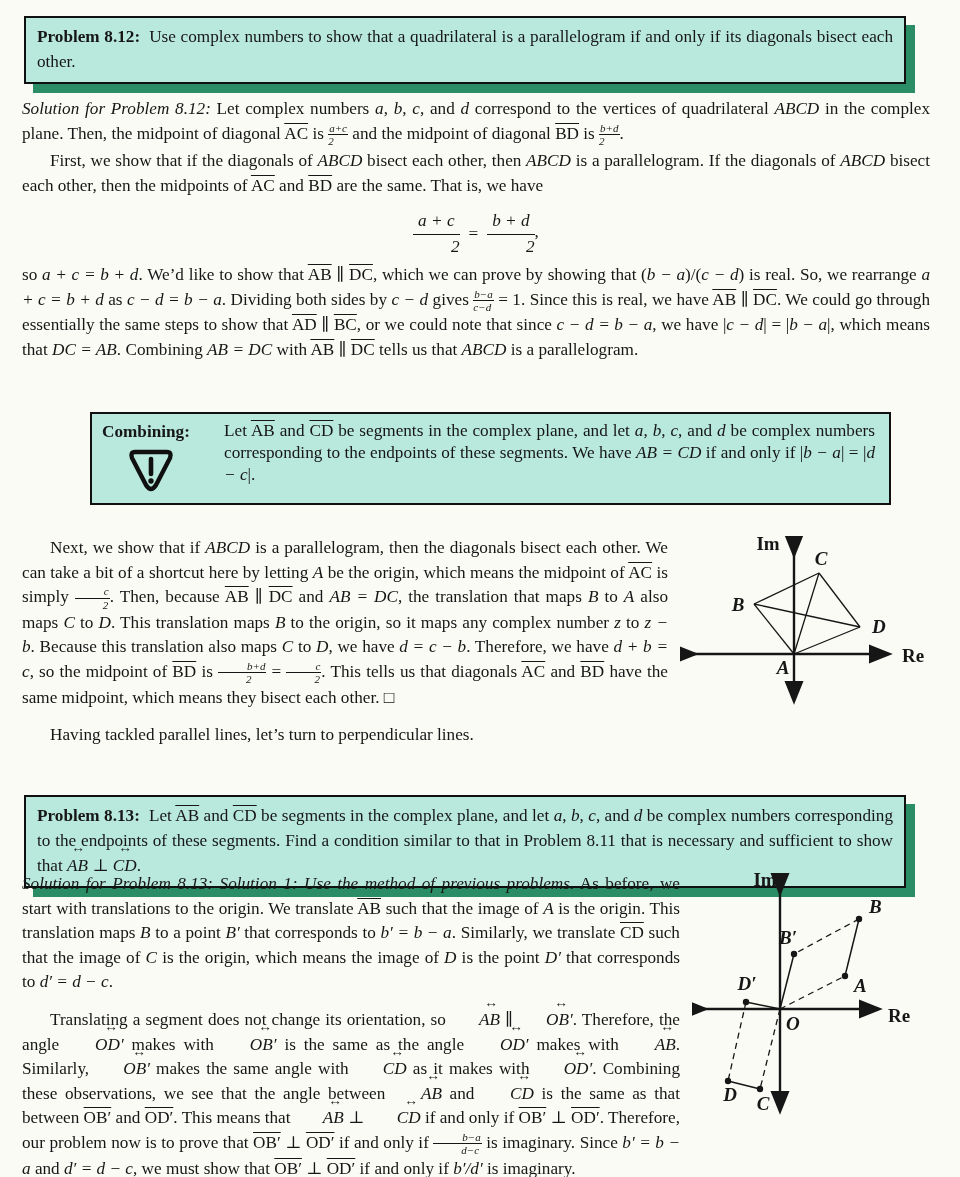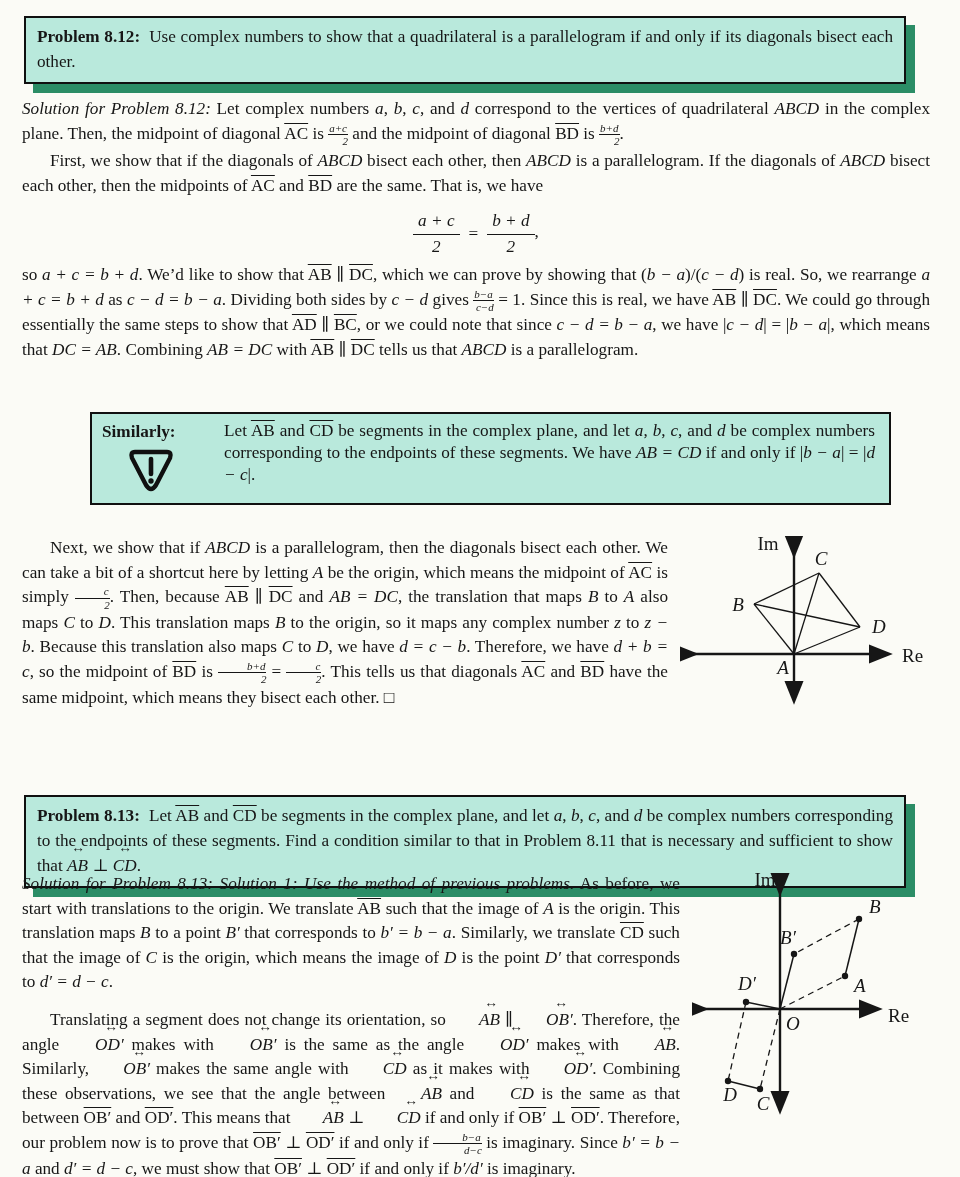--- a/index.html
+++ b/index.html
@@ -25,40 +25,40 @@
     position:absolute;left:90px;top:412px;width:801px;box-sizing:border-box;
     background:#b9e9dc;border:2px solid #101010;
     display:flex;padding:6px 0 8px 0;min-height:78px;
   }
   .impleft{width:132px;flex:none;padding-left:10px;box-sizing:border-box;text-align:left;}
   .impleft .plabel{margin-right:0;}
   .impicon{display:block;margin:2px 0 0 26px;}
   .impright{flex:1;padding-right:14px;text-align:justify;line-height:22px;}
   
   .eq{position:absolute;left:22px;top:206px;width:908px;text-align:center;height:56px;}
-  .dfr{display:inline-block;vertical-align:middle;text-align:center;font-style:italic;line-height:1.3;}
+  .dfr{display:inline-block;vertical-align:middle;text-align:right;font-style:italic;line-height:1.3;}
   .dfr .num{display:block;border-bottom:1.5px solid #161616;padding:0 5px 1px 5px;}
   .dfr .den{display:block;padding-top:1px;}
   .eqrel{display:inline-block;vertical-align:middle;margin:0 9px;}
   .eqtail{display:inline-block;vertical-align:bottom;line-height:52px;}
   
   .it{font-style:italic;font-family:Liberation Serif, serif;}
   .ov{text-decoration:overline;text-decoration-thickness:1.2px;}
   .ar{position:relative;display:inline-block;font-style:italic;}
   .arg{position:absolute;left:50%;top:-0.92em;transform:translateX(-50%) scaleX(1.15);
        font-size:0.72em;font-style:normal;line-height:1;}
-  .fr{display:inline-block;text-align:right;font-size:0.64em;line-height:1.12;
+  .fr{display:inline-block;text-align:left;font-size:0.64em;line-height:1.12;
       font-style:italic;vertical-align:-0.55em;}
   .fr .num{display:block;border-bottom:1px solid #161616;padding:0 1px;}
   .fr .den{display:block;}
   
   .sec{position:absolute;left:22px;width:908px;}
   #sec1{top:536px;}
   #sec2{top:872px;}
-  .figfloat{float:right;}
+  .figfloat{float:right;font-weight:bold;}
   #fig1wrap{width:250px;height:180px;margin:0 0 8px 12px;}
   #fig2wrap{width:238px;height:300px;margin:0 0 4px 12px;}
   .p-follow{margin-top:13px;}
   svg text{font-family:"Liberation Serif","DejaVu Serif",serif;fill:#161616;}
   svg .vlab{font-style:italic;font-size:19px;}
   svg .axlab{font-size:19px;}
 </style>
 </head>
 <body>
 
@@ -73,21 +73,21 @@
   <div class="para indent" style="top:149px"><span>First, we show that if the diagonals of </span><span class="it">ABCD</span><span> bisect each other, then </span><span class="it">ABCD</span><span> is a parallelogram. If the diagonals of </span><span class="it">ABCD</span><span> bisect each other, then the midpoints of </span><span class="ov">AC</span><span> and </span><span class="ov">BD</span><span> are the same. That is, we have</span></div>
 
   <div class="eq">
     <span class="dfr"><span class="num">a + c</span><span class="den">2</span></span><span class="eqrel">=</span><span class="dfr"><span class="num">b + d</span><span class="den">2</span></span><span class="eqtail">,</span>
   </div>
 
   <div class="para" style="top:263px"><span>so </span><span class="it">a + c = b + d</span><span>. We’d like to show that </span><span class="ov">AB</span><span> ∥ </span><span class="ov">DC</span><span>, which we can prove by showing that (</span><span class="it">b − a</span><span>)/(</span><span class="it">c − d</span><span>) is real. So, we rearrange </span><span class="it">a + c = b + d</span><span> as </span><span class="it">c − d = b − a</span><span>. Dividing both sides by </span><span class="it">c − d</span><span> gives </span><span class="fr"><span class="num">b−a</span><span class="den">c−d</span></span><span> = 1. Since this is real, we have </span><span class="ov">AB</span><span> ∥ </span><span class="ov">DC</span><span>. We could go through essentially the same steps to show that </span><span class="ov">AD</span><span> ∥ </span><span class="ov">BC</span><span>, or we could note that since </span><span class="it">c − d = b − a</span><span>, we have |</span><span class="it">c − d</span><span>| = |</span><span class="it">b − a</span><span>|, which means that </span><span class="it">DC = AB</span><span>. Combining </span><span class="it">AB = DC</span><span> with </span><span class="ov">AB</span><span> ∥ </span><span class="ov">DC</span><span> tells us that </span><span class="it">ABCD</span><span> is a parallelogram.</span></div>
 
   <div class="impbox">
     <div class="impleft">
-      <span class="plabel">Similarly:</span>
+      <span class="plabel">Combining:</span>
       <svg class="impicon" width="46" height="48" viewBox="0 0 46 48">
         <path d="M7,5 H39 Q44,5 42,11 L28,38 Q23,46 18,38 L4,11 Q2,5 7,5 Z" fill="none" stroke="#101010" stroke-width="4.4" stroke-linejoin="round"></path>
         <line x1="23" y1="12" x2="23" y2="27" stroke="#101010" stroke-width="4.6" stroke-linecap="round"></line>
         <circle cx="23" cy="34" r="2.7" fill="#101010"></circle>
       </svg>
     </div>
     <div class="impright"><span>Let </span><span class="ov">AB</span><span> and </span><span class="ov">CD</span><span> be segments in the complex plane, and let </span><span class="it">a</span><span>, </span><span class="it">b</span><span>, </span><span class="it">c</span><span>, and </span><span class="it">d</span><span> be complex numbers corresponding to the endpoints of these segments. We have </span><span class="it">AB = CD</span><span> if and only if |</span><span class="it">b − a</span><span>| = |</span><span class="it">d − c</span><span>|.</span></div>
   </div>
 
   <div class="sec" id="sec1">
@@ -110,20 +110,21 @@
         </g>
         <text class="axlab" x="88" y="14" text-anchor="middle">Im</text>
         <text class="axlab" x="222" y="126">Re</text>
         <text class="vlab" x="103" y="138" text-anchor="middle">A</text>
         <text class="vlab" x="58" y="75" text-anchor="middle">B</text>
         <text class="vlab" x="141" y="29" text-anchor="middle">C</text>
         <text class="vlab" x="192" y="97">D</text>
       </svg>
     </div>
     <div class="indent" style="text-align:justify"><span>Next, we show that if </span><span class="it">ABCD</span><span> is a parallelogram, then the diagonals bisect each other. We can take a bit of a shortcut here by letting </span><span class="it">A</span><span> be the origin, which means the midpoint of </span><span class="ov">AC</span><span> is simply </span><span class="fr"><span class="num">c</span><span class="den">2</span></span><span>. Then, because </span><span class="ov">AB</span><span> ∥ </span><span class="ov">DC</span><span> and </span><span class="it">AB = DC</span><span>, the translation that maps </span><span class="it">B</span><span> to </span><span class="it">A</span><span> also maps </span><span class="it">C</span><span> to </span><span class="it">D</span><span>. This translation maps </span><span class="it">B</span><span> to the origin, so it maps any complex number </span><span class="it">z</span><span> to </span><span class="it">z − b</span><span>. Because this translation also maps </span><span class="it">C</span><span> to </span><span class="it">D</span><span>, we have </span><span class="it">d = c − b</span><span>. Therefore, we have </span><span class="it">d + b = c</span><span>, so the midpoint of </span><span class="ov">BD</span><span> is </span><span class="fr"><span class="num">b+d</span><span class="den">2</span></span><span> = </span><span class="fr"><span class="num">c</span><span class="den">2</span></span><span>. This tells us that diagonals </span><span class="ov">AC</span><span> and </span><span class="ov">BD</span><span> have the same midpoint, which means they bisect each other. □</span></div>
+    <div class="indent p-follow">Having tackled parallel lines, let’s turn to perpendicular lines.</div>
   </div>
 
   <div class="pbox" id="box813" style="top:795px">
     <span class="plabel">Problem 8.13:</span><span><span>Let </span><span class="ov">AB</span><span> and </span><span class="ov">CD</span><span> be segments in the complex plane, and let </span><span class="it">a</span><span>, </span><span class="it">b</span><span>, </span><span class="it">c</span><span>, and </span><span class="it">d</span><span> be complex numbers corresponding to the endpoints of these segments. Find a condition similar to that in Problem 8.11 that is necessary and sufficient to show that </span><span class="ar"><span class="arg">↔</span><span>AB</span></span><span> ⊥ </span><span class="ar"><span class="arg">↔</span><span>CD</span></span><span>.</span></span>
   </div>
 
   <div class="sec" id="sec2">
     <div class="figfloat" id="fig2wrap">
       <svg width="238" height="300" viewBox="0 0 238 300">
         <defs>

